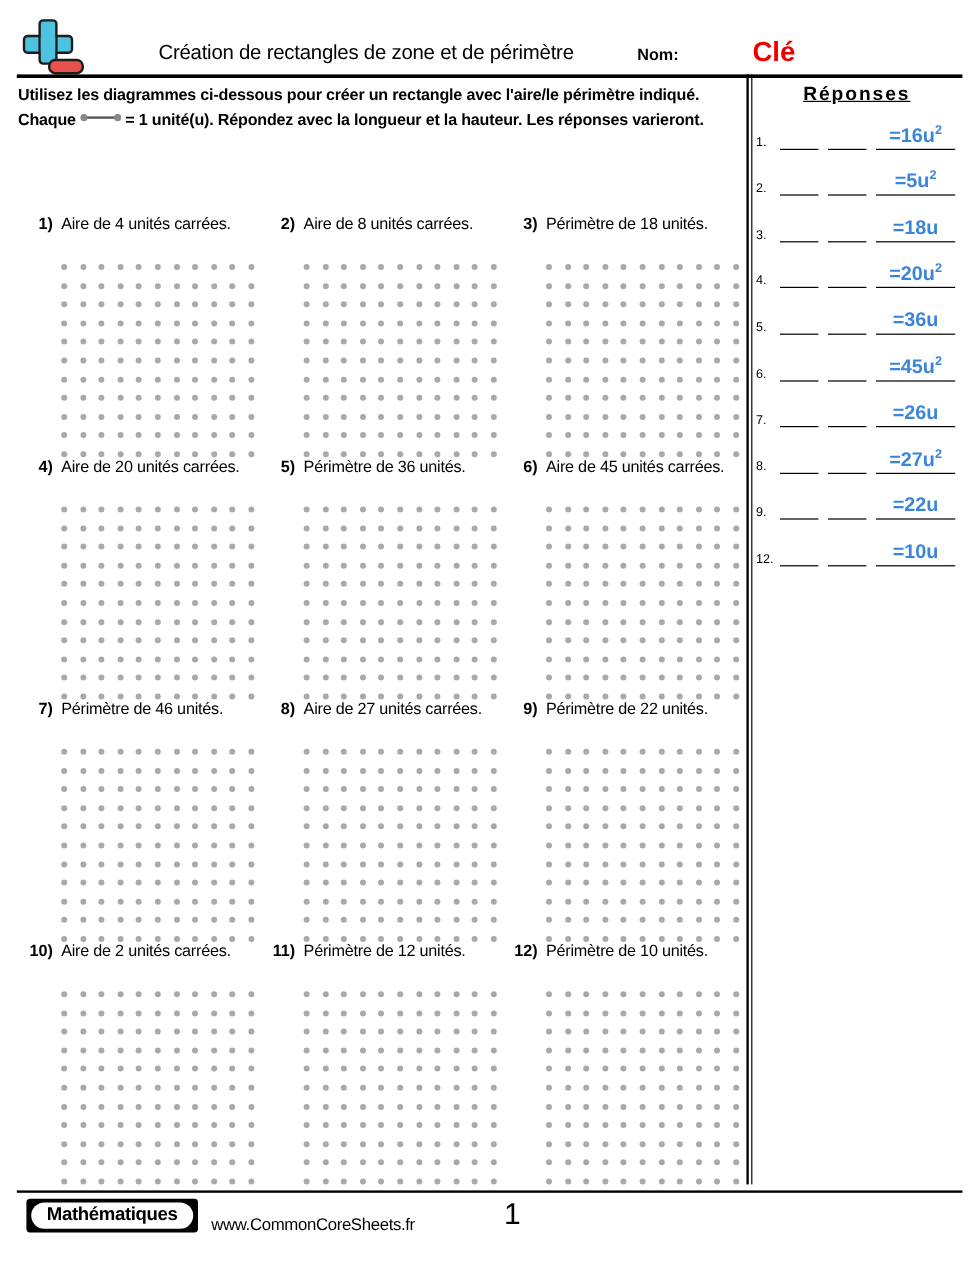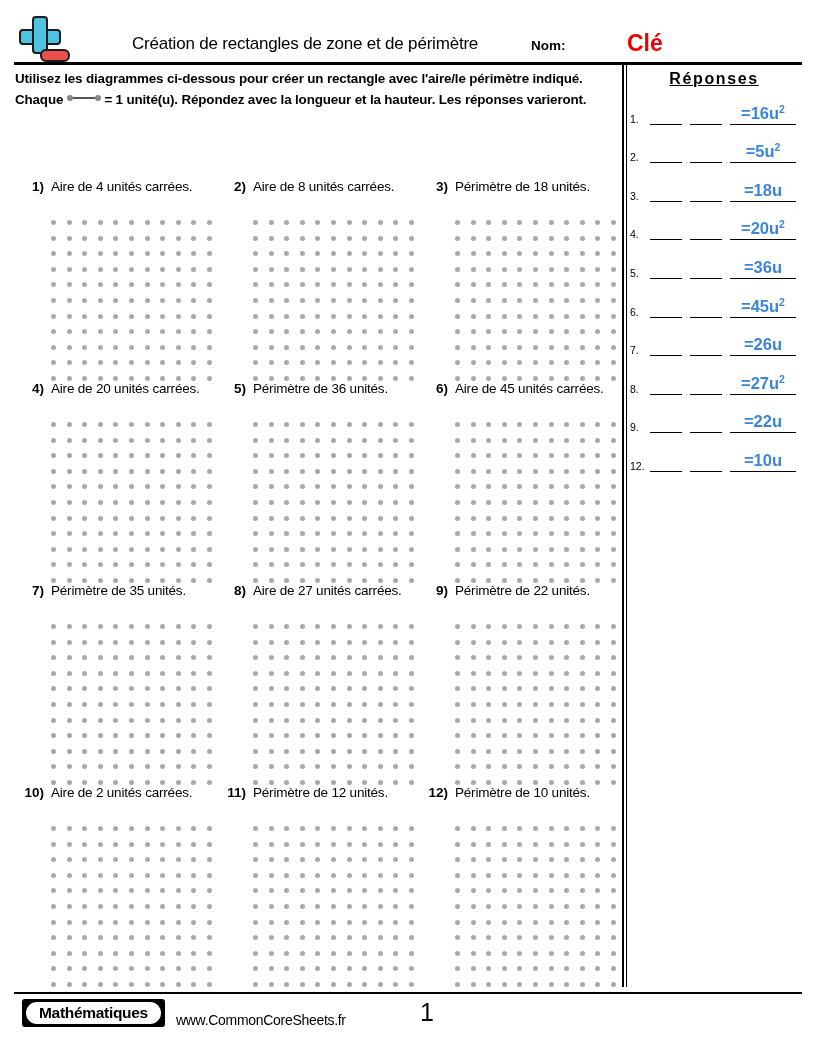--- a/index.html
+++ b/index.html
@@ -1208,21 +1208,21 @@
             <span class="dot" style="left: 124.8px; top: 156px; background: rgb(169, 169, 169);"></span>
             <span class="dot" style="left: 140.4px; top: 156px; background: rgb(169, 169, 169);"></span>
             <span class="dot" style="left: 156px; top: 156px; background: rgb(169, 169, 169);"></span>
           </div>
         </div>
       </div>
       <div class="qrow">
         <div class="qcell">
           <div class="qhead">
             <div class="qnum">7)</div>
-            <div class="qtext">Périmètre de 35 unités.</div>
+            <div class="qtext">Périmètre de 46 unités.</div>
           </div>
           <div class="dotgrid">
             <span class="dot" style="left: 0px; top: 0px; background: rgb(169, 169, 169);"></span>
             <span class="dot" style="left: 15.6px; top: 0px; background: rgb(169, 169, 169);"></span>
             <span class="dot" style="left: 31.2px; top: 0px; background: rgb(169, 169, 169);"></span>
             <span class="dot" style="left: 46.8px; top: 0px; background: rgb(169, 169, 169);"></span>
             <span class="dot" style="left: 62.4px; top: 0px; background: rgb(169, 169, 169);"></span>
             <span class="dot" style="left: 78px; top: 0px; background: rgb(169, 169, 169);"></span>
             <span class="dot" style="left: 93.6px; top: 0px; background: rgb(169, 169, 169);"></span>
             <span class="dot" style="left: 109.2px; top: 0px; background: rgb(169, 169, 169);"></span>

